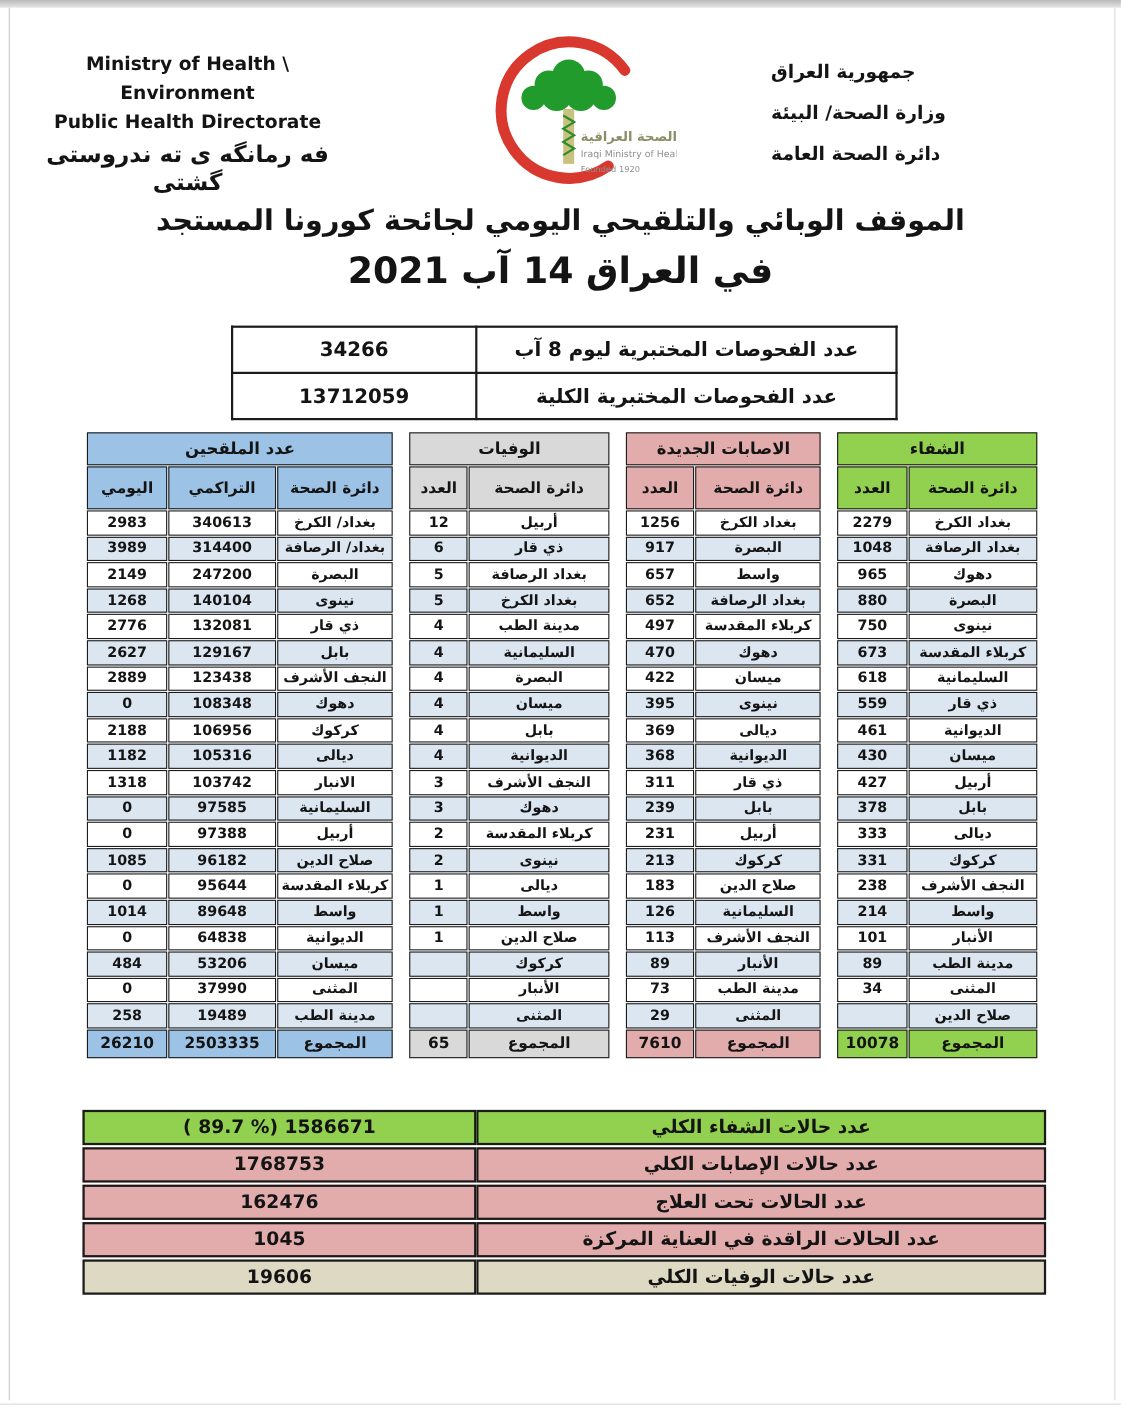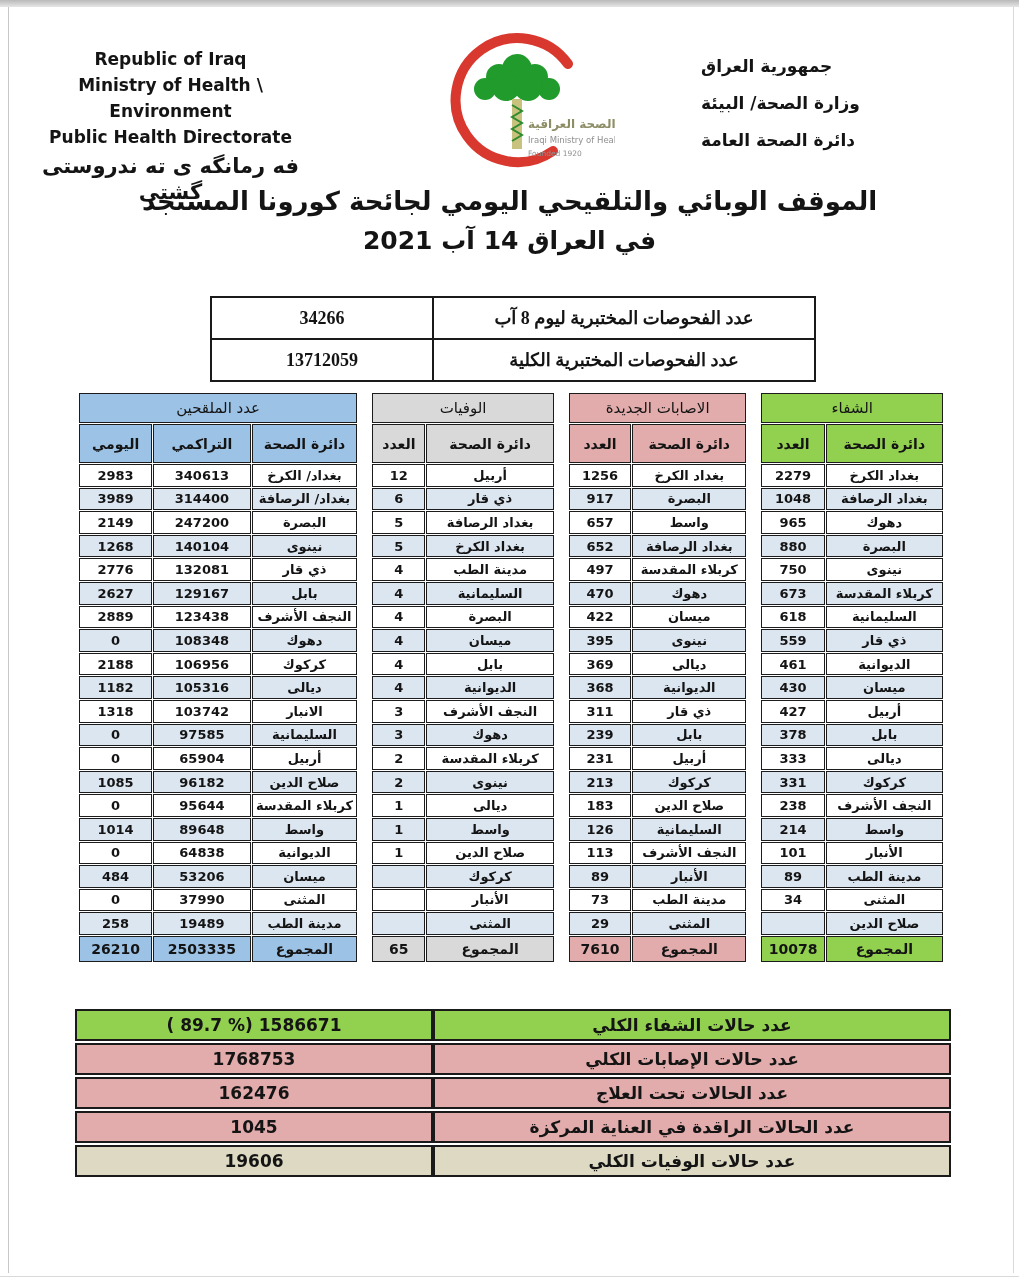--- a/index.html
+++ b/index.html
@@ -18,36 +18,36 @@
   .hdr-en{position:absolute;left:18px;top:46px;width:305px;text-align:center;
     font-weight:bold;font-size:17px;line-height:26px;}
   .hdr-en .kurdish{font-size:21px;margin-top:3px;}
   .hdr-ar{position:absolute;right:28px;top:48px;width:290px;text-align:left;direction:rtl;
     font-weight:bold;font-size:17px;line-height:37px;}
   .logo{position:absolute;left:420px;top:24px;width:195px;height:152px;}
 
   
   .title{position:absolute;left:0;top:186px;width:1019px;text-align:center;font-weight:bold;}
   .title .l1{font-size:26px;direction:rtl;}
-  .title .l2{font-size:25px;direction:rtl;margin-top:10px;}
+  .title .l2{font-size:33px;direction:rtl;margin-top:10px;}
 
   
   .tests-table{position:absolute;left:210px;top:296px;width:600px;border-collapse:collapse;
     direction:rtl;table-layout:fixed;}
   .tests-table td{border:2.5px solid #1a1a1a;height:38px;text-align:center;
-    font-weight:bold;vertical-align:middle;font-family:Liberation Serif, serif;}
+    font-weight:bold;vertical-align:middle;}
   .tests-table td.lbl{width:378px;font-size:18px;}
   .tests-table td.val{width:218px;font-size:18px;direction:ltr;}
 
   
   .stats{position:absolute;left:78px;top:392px;width:866px;display:flex;gap:13px;direction:rtl;}
   .stat-table{border-collapse:separate;border-spacing:1.5px;table-layout:fixed;direction:rtl;}
   .stat-table th,.stat-table td{border:1.5px solid #1c1c1c;vertical-align:middle;
     text-align:center;padding:0;}
-  .stat-table .ttl th{height:28px;font-size:15px;font-weight:normal;}
+  .stat-table .ttl th{height:28px;font-size:15px;font-weight:bold;}
   .stat-table .cols th{height:37px;font-size:14px;font-weight:bold;}
   .stat-table tbody td{height:20.6px;font-size:13px;font-weight:bold;background:#fff;}
   .stat-table tbody tr.alt td{background:var(--alt-row);}
   .stat-table tfoot th,.stat-table tfoot td{height:24px;font-size:14px;font-weight:bold;}
   .t-green{width:184px;}
   .t-pink{width:180px;}
   .t-gray{width:184px;}
   .t-blue{width:281px;}
   .t-green col.c-lbl{width:115px;} .t-green col.c-val{width:62px;}
   .t-pink  col.c-lbl{width:112px;} .t-pink  col.c-val{width:61px;}
@@ -71,21 +71,20 @@
 </style>
 </head>
 <body>
 
 <div class="scan-top"></div>
 <div class="scan-left"></div>
 <div class="scan-right"></div>
 <div class="scan-bottom"></div>
 
 <div class="hdr-en">
-  <div>Republic of Iraq</div>
   <div>Ministry of Health \ Environment</div>
   <div>Public Health Directorate</div>
   <div class="kurdish" dir="rtl">فه رمانگه ی ته ندروستی گشتی</div>
 </div>
 
 <div class="logo">
   <svg width="195" height="152" viewBox="0 0 195 150">
     <path d="M148 39 A62 62 0 1 0 133 126" fill="none" stroke="var(--crescent-red)" stroke-width="10" stroke-linecap="round"></path>
     <g fill="var(--tree-green)">
       <circle cx="97" cy="44" r="15"></circle>
@@ -514,21 +513,21 @@
           <td>103742</td>
           <td>1318</td>
         </tr>
         <tr class="alt">
           <td>السليمانية</td>
           <td>97585</td>
           <td>0</td>
         </tr>
         <tr>
           <td>أربيل</td>
-          <td>65904</td>
+          <td>97388</td>
           <td>0</td>
         </tr>
         <tr class="alt">
           <td>صلاح الدين</td>
           <td>96182</td>
           <td>1085</td>
         </tr>
         <tr>
           <td>كربلاء المقدسة</td>
           <td>95644</td>

